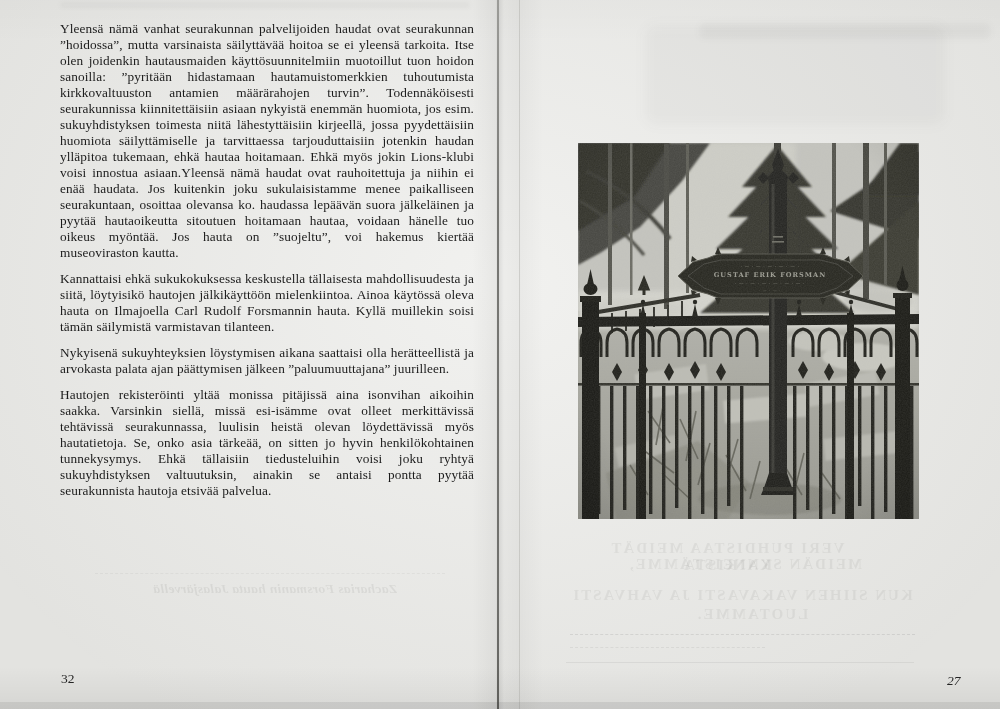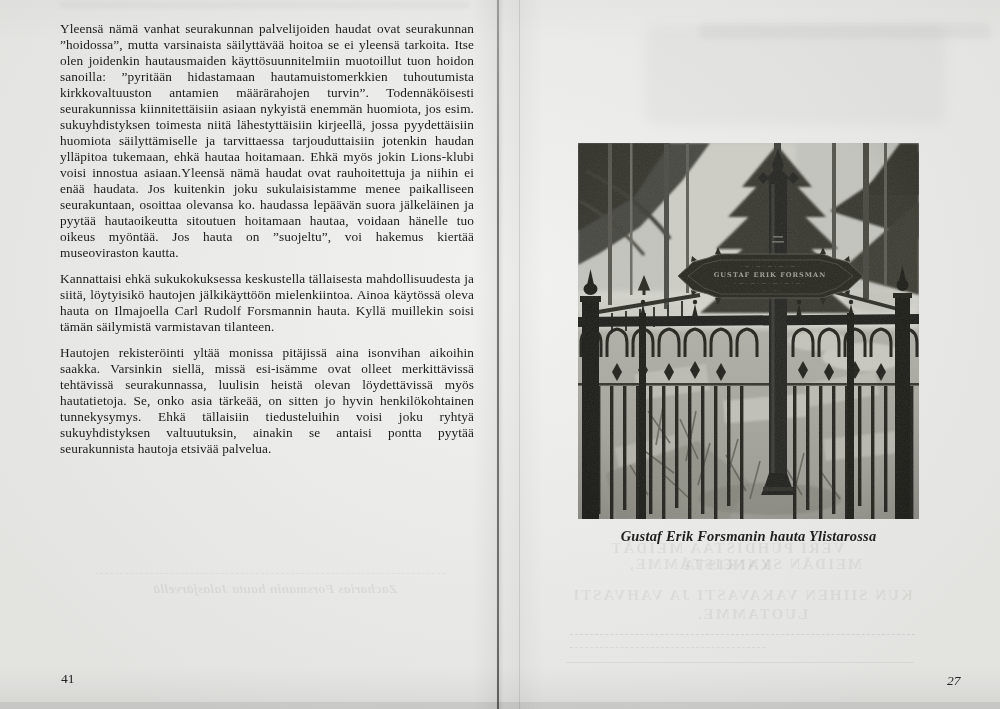--- a/index.html
+++ b/index.html
@@ -68,28 +68,29 @@
   .smudge.lt{left:60px;top:2px;width:410px;height:6px;filter:blur(2px);background:rgba(60,60,55,0.04);}
 </style>
 </head>
 <body>
 
 <div class="sheet">
 
   <div class="body-text">
     <p>Yleensä nämä vanhat seurakunnan palvelijoiden haudat ovat seurakunnan ”hoidossa”, mutta varsinaista säilyttävää hoitoa se ei yleensä tarkoita. Itse olen joidenkin hautausmaiden käyttösuunnitelmiin muotoillut tuon hoidon sanoilla: ”pyritään hidastamaan hautamuistomerkkien tuhoutumista kirkkovaltuuston antamien määrärahojen turvin”. Todennäköisesti seurakunnissa kiinnitettäisiin asiaan nykyistä enemmän huomiota, jos esim. sukuyhdistyksen toimesta niitä lähestyttäisiin kirjeellä, jossa pyydettäisiin huomiota säilyttämiselle ja tarvittaessa tarjouduttaisiin jotenkin haudan ylläpitoa tukemaan, ehkä hautaa hoitamaan. Ehkä myös jokin Lions-klubi voisi innostua asiaan.Yleensä nämä haudat ovat rauhoitettuja ja niihin ei enää haudata. Jos kuitenkin joku sukulaisistamme menee paikalliseen seurakuntaan, osoittaa olevansa ko. haudassa lepäävän suora jälkeläinen ja pyytää hautaoikeutta sitoutuen hoitamaan hautaa, voidaan hänelle tuo oikeus myöntää. Jos hauta on ”suojeltu”, voi hakemus kiertää museoviraston kautta.</p>
     <p>Kannattaisi ehkä sukukokuksessa keskustella tällaisesta mahdollisuudesta ja siitä, löytyisikö hautojen jälkikäyttöön mielenkiintoa. Ainoa käytössä oleva hauta on Ilmajoella Carl Rudolf Forsmannin hauta. Kyllä muillekin soisi tämän säilymistä varmistavan tilanteen.</p>
+    <p>Nykyisenä sukuyhteyksien löystymisen aikana saattaisi olla herätteellistä ja arvokasta palata ajan päättymisen jälkeen ”paluumuuttajana” juurilleen.</p>
     <p>Hautojen rekisteröinti yltää monissa pitäjissä aina isonvihan aikoihin saakka. Varsinkin siellä, missä esi-isämme ovat olleet merkittävissä tehtävissä seurakunnassa, luulisin heistä olevan löydettävissä myös hautatietoja. Se, onko asia tärkeää, on sitten jo hyvin henkilökohtainen tunnekysymys. Ehkä tällaisiin tiedusteluihin voisi joku ryhtyä sukuyhdistyksen valtuutuksin, ainakin se antaisi pontta pyytää seurakunnista hautoja etsivää palvelua.</p>
   </div>
 
   <div class="smudge lt"></div>
   <div class="faint-row l1"></div>
   <div class="bleed bleed-left-caption">Zacharias Forsmanin hauta Jalasjärvellä</div>
 
-  <div class="page-number left">41</div>
+  <div class="page-number left">32</div>
 
   <div class="gutter-shadow"></div>
   <div class="gutter-line"></div>
   <div class="gutter-line2"></div>
 
   <div class="smudge tr"></div>
   <div class="smudge tr2"></div>
 
   <div class="photo">
     <svg viewBox="0 0 341 376" preserveAspectRatio="none">
@@ -295,21 +296,20 @@
         <text x="192" y="134" font-size="6.6" font-weight="bold" letter-spacing="1" fill="#9d9d93">GUSTAF ERIK FORSMAN</text>
         <text x="192" y="142" font-size="4.6" letter-spacing="0.6" opacity="0.8">· — · — · — · — · — · — ·</text>
         <text x="192" y="149" font-size="4" letter-spacing="0.6" opacity="0.7">· — · — ·</text>
       </g>
 
       <rect x="0" y="0" width="341" height="376" filter="url(#grain)"></rect>
       <rect x="0" y="0" width="341" height="376" fill="url(#vg)"></rect>
     </svg>
   </div>
 
-  <div class="caption">Gustaf Erik Forsmanin hauta Ylistarossa</div>
 
   <div class="bleed caps bleed-l1">VERI PUHDISTAA MEIDÄT KAIKISTA</div>
   <div class="bleed caps bleed-l2">MEIDÄN SYNNEISTÄMME,</div>
   <div class="bleed caps bleed-l3">KUN SIIHEN VAKAVASTI JA VAHVASTI</div>
   <div class="bleed caps bleed-l4">LUOTAMME.</div>
 
   <div class="faint-row r1"></div>
   <div class="faint-row r2"></div>
   <div class="faint-row r3"></div>
 

